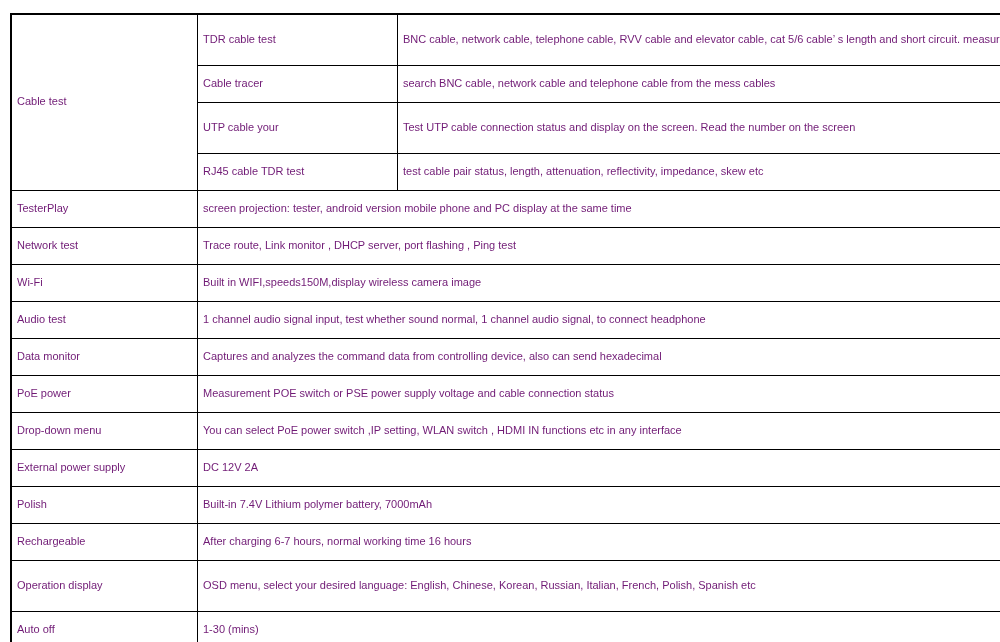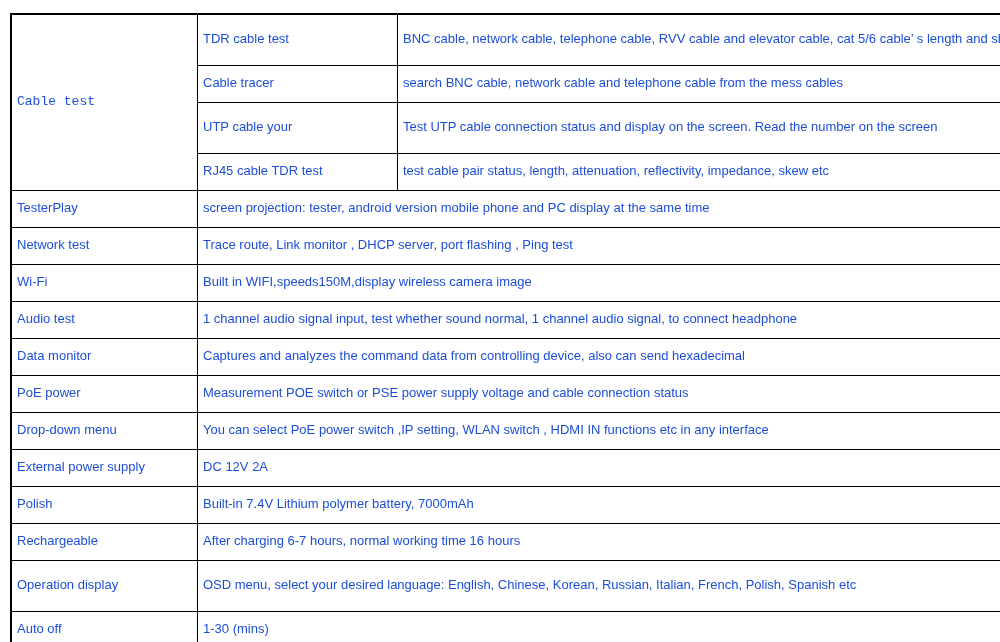--- a/index.html
+++ b/index.html
@@ -24,39 +24,38 @@
   }
   table.spec-table {
     width: 980px;
     border-collapse: collapse;
     table-layout: fixed;
     border: 2px solid #000000;
   }
   table.spec-table td {
     border: 1px solid #000000;
     padding: 3px 4px 4px 5px;
-    font-size: 13px;
+    font-size: 11px;
     line-height: 1.42;
     vertical-align: middle;
-    color: #1d4ed8;
+    color: #701a75;
     overflow: hidden;
     white-space: nowrap;
   }
   td.col-label {
     width: 176px;
   }
   td.col-sub {
     width: 190px;
   }
   td.col-value {
     width: 612px;
   }
   td.group-label {
     vertical-align: middle;
-    font-family: Liberation Mono, monospace;
   }
   td.wrap {
     white-space: normal;
   }
   td.two-line {
     white-space: normal;
     height: 43px;
   }
   td.one-line {
     height: 29px;

